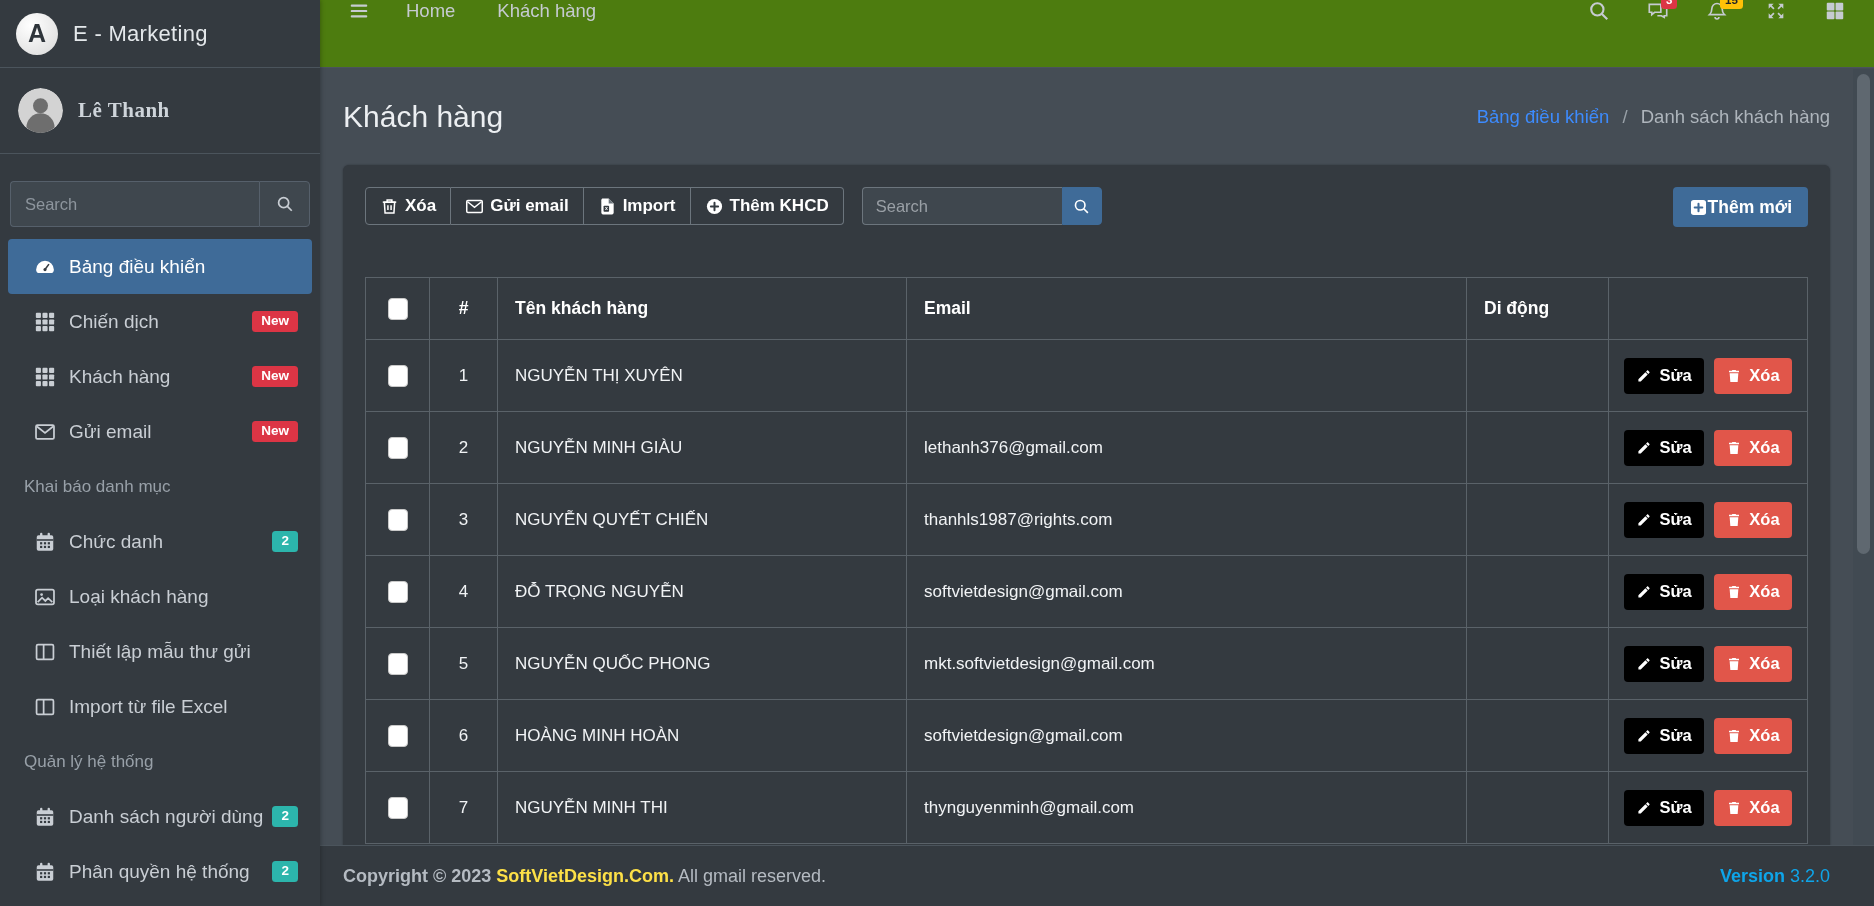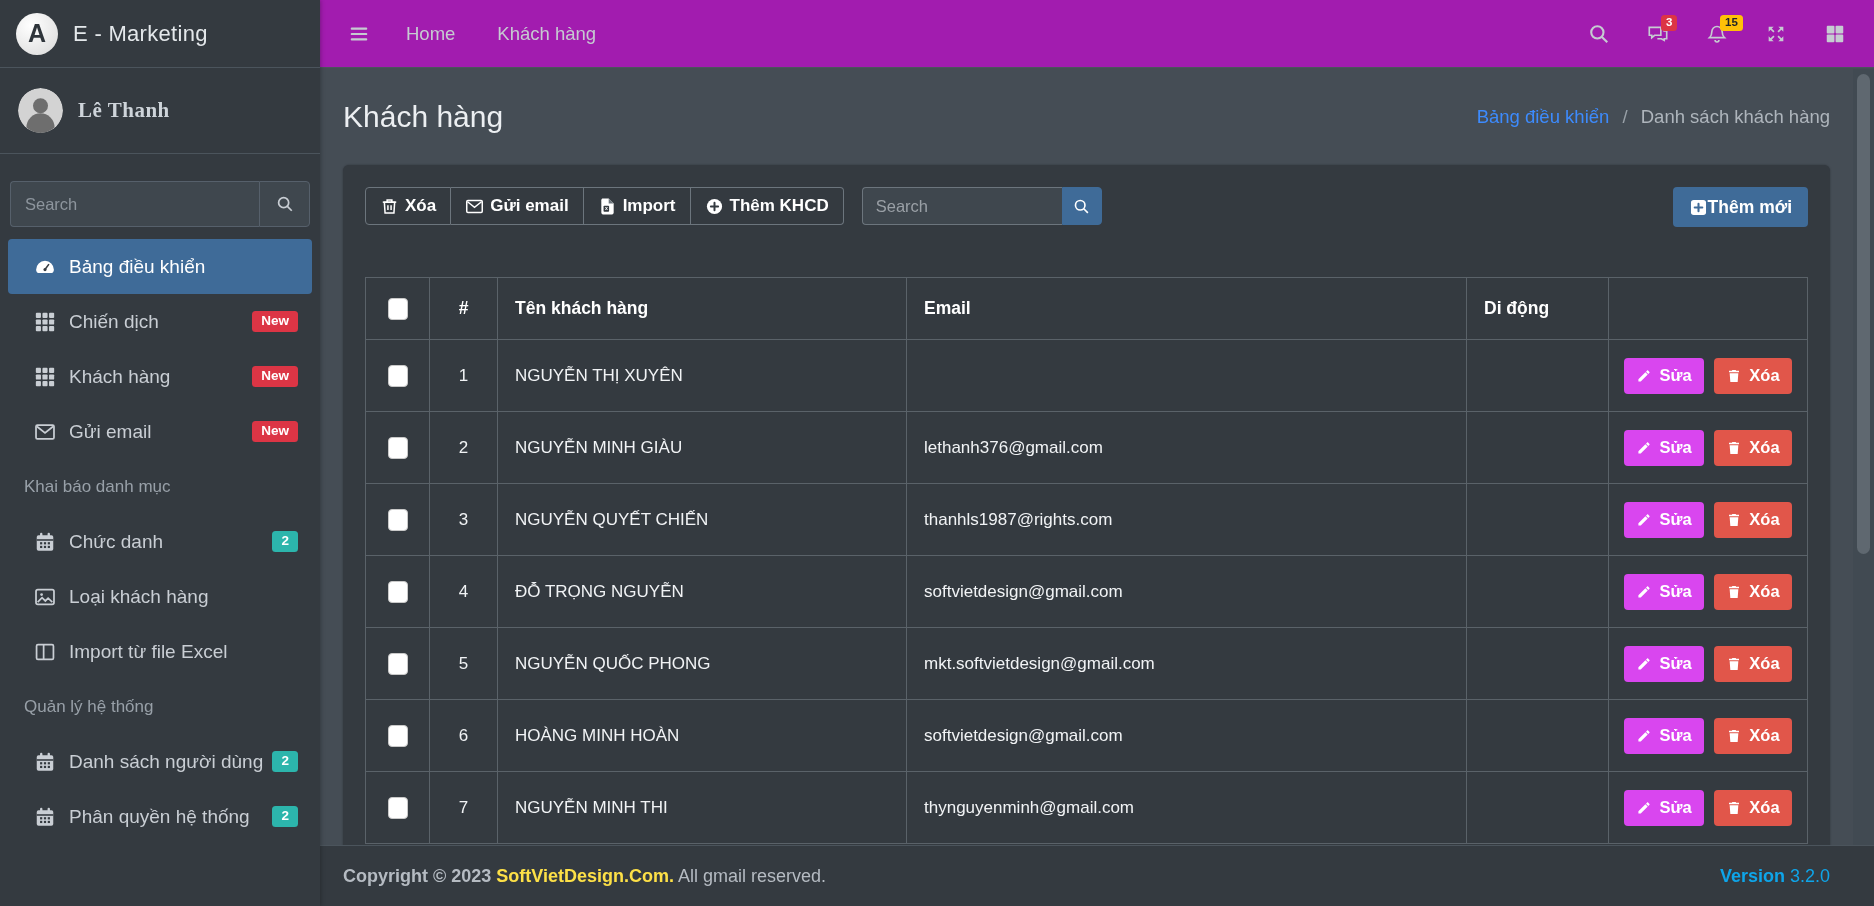--- a/index.html
+++ b/index.html
@@ -29,21 +29,21 @@
   .side-item{height:55px;margin:0 8px;padding:0 14px 0 26px;border-radius:4px;display:flex;align-items:center;
         font-size:19px;color:#c9ced4;cursor:pointer;white-space:nowrap}
   .side-item.active{background:#3f6b98;color:#fff}
   .s-icon{width:22px;height:22px;margin-right:13px;flex:none}
   .s-icon svg{width:100%;height:100%}
   .s-badge{margin-left:auto;font-size:13.5px;font-weight:700;color:#fff;padding:3px 9px;border-radius:3.5px;line-height:1.1}
   .side-header{height:55px;padding:0 14px 0 24px;display:flex;align-items:center;font-size:17px;color:#98a0a8;white-space:nowrap}
 
   
   .main{position:absolute;left:320px;top:0;right:0;height:906px;display:flex;flex-direction:column}
-  .navbar{height:68px;flex:none;background:#a21caf;border-bottom:1px solid #4b545c;display:flex;align-items:center;padding:0 28px}
+  .navbar{height:68px;flex:none;background:#4d7c0f;border-bottom:1px solid #4b545c;display:flex;align-items:flex-start;padding:0 28px}
   .nav-icon{color:#c6cbd1;cursor:pointer}
   .nav-icon svg{width:22px;height:22px}
   .burger{margin-right:36px}
   .nav-link{font-size:18.5px;color:#c6cbd1;margin-right:42px;cursor:pointer;text-decoration:none}
   .nav-right{margin-left:auto;display:flex;align-items:center;gap:37px}
   .nav-right .nav-icon{position:relative}
   .nav-badge{position:absolute;top:-8px;left:14px;font-style:normal;font-size:11.5px;font-weight:700;line-height:1;
         padding:2.5px 5px;border-radius:3.5px}
   .nav-badge.red{background:#dc3545;color:#fff}
   .nav-badge.yellow{background:#ffc107;color:#212529}
@@ -83,21 +83,21 @@
   tbody td{height:72px;font-size:17px;font-weight:400;color:#f1f3f5}
   .c-check{width:64px;text-align:center;padding:0}
   .c-num{width:68px;text-align:center;padding:0}
   .c-name{width:409px}
   .c-email{width:560px}
   .c-mob{width:142px}
   .c-act{text-align:center;padding:0}
   .checkbox{display:inline-block;width:20px;height:22px;background:#fff;border:1px solid #c9c9c9;border-radius:4px;vertical-align:middle;cursor:pointer}
   .btn-edit,.btn-del{display:inline-flex;align-items:center;gap:7px;height:36px;padding:0 12px;border:none;border-radius:4px;
         color:#fff;font-size:16.5px;font-weight:600;font-family:inherit;cursor:pointer;margin:0 3px}
-  .btn-edit{background:#d946ef}
+  .btn-edit{background:#000000}
   .btn-del{background:#e1564a}
   .btn-edit svg,.btn-del svg{width:16px;height:16px}
 
   .footer{height:61px;flex:none;background:#343a40;border-top:1px solid #4b545c;display:flex;align-items:center;
         justify-content:space-between;padding:0 44px 0 23px;font-size:18px;color:#b5bbc2}
   .bold{font-weight:700}
   .foot-link{color:#fde047;text-decoration:none;cursor:pointer}
   .foot-right{color:#0ea5e9}
 
   .scrollbar{position:absolute;top:69px;bottom:61px;right:0;width:21px;background:#414a52}
@@ -211,20 +211,30 @@
   </li>
       <li class="side-item">
     <span class="s-icon">
           <svg viewBox="0 0 24 24" fill="none" stroke="currentColor" stroke-width="1.9">
             <rect x="2.2" y="4" width="19.6" height="16" rx="2"></rect>
             <circle cx="8.3" cy="9.3" r="1.5" fill="currentColor" stroke="none"></circle>
             <path d="M4 17.5l4.8-4.8 3.6 3.6 3-3 4.6 4.2"></path>
           </svg>
         </span>
     <span class="s-label">Loại khách hàng</span>
+
+  </li>
+      <li class="side-item">
+    <span class="s-icon">
+          <svg viewBox="0 0 24 24" fill="none" stroke="currentColor" stroke-width="1.9">
+            <rect x="2.8" y="4" width="18.4" height="16" rx="1.5"></rect>
+            <path d="M10.5 4v16"></path>
+          </svg>
+        </span>
+    <span class="s-label">Thiết lập mẫu thư gửi</span>
 
   </li>
       <li class="side-item">
     <span class="s-icon">
           <svg viewBox="0 0 24 24" fill="none" stroke="currentColor" stroke-width="1.9">
             <rect x="2.8" y="4" width="18.4" height="16" rx="1.5"></rect>
             <path d="M10.5 4v16"></path>
           </svg>
         </span>
     <span class="s-label">Import từ file Excel</span>

